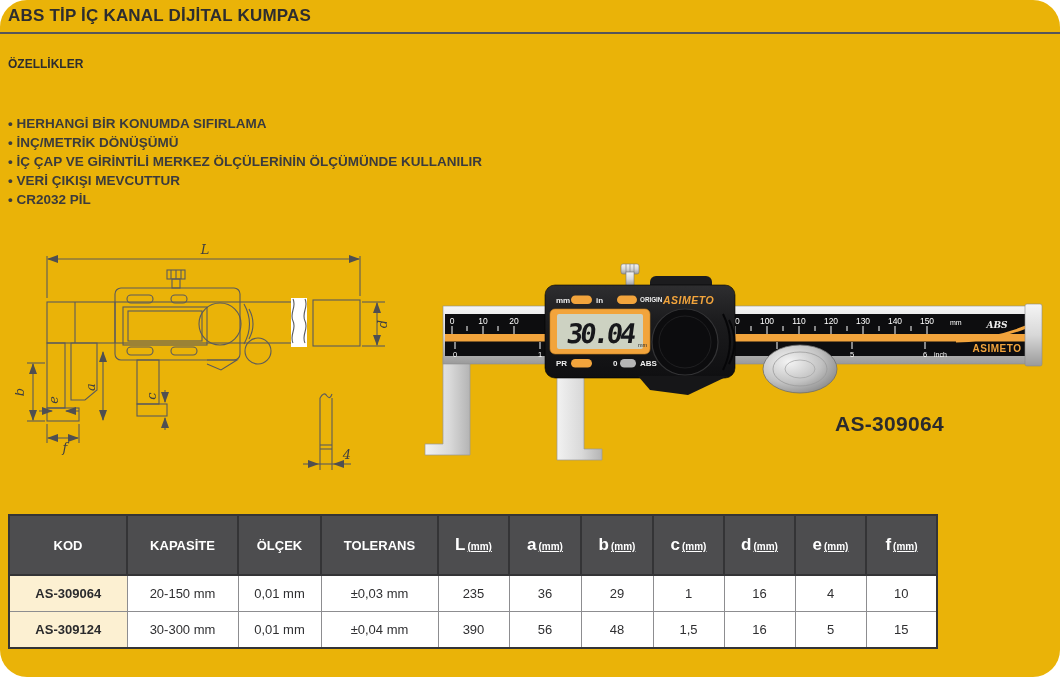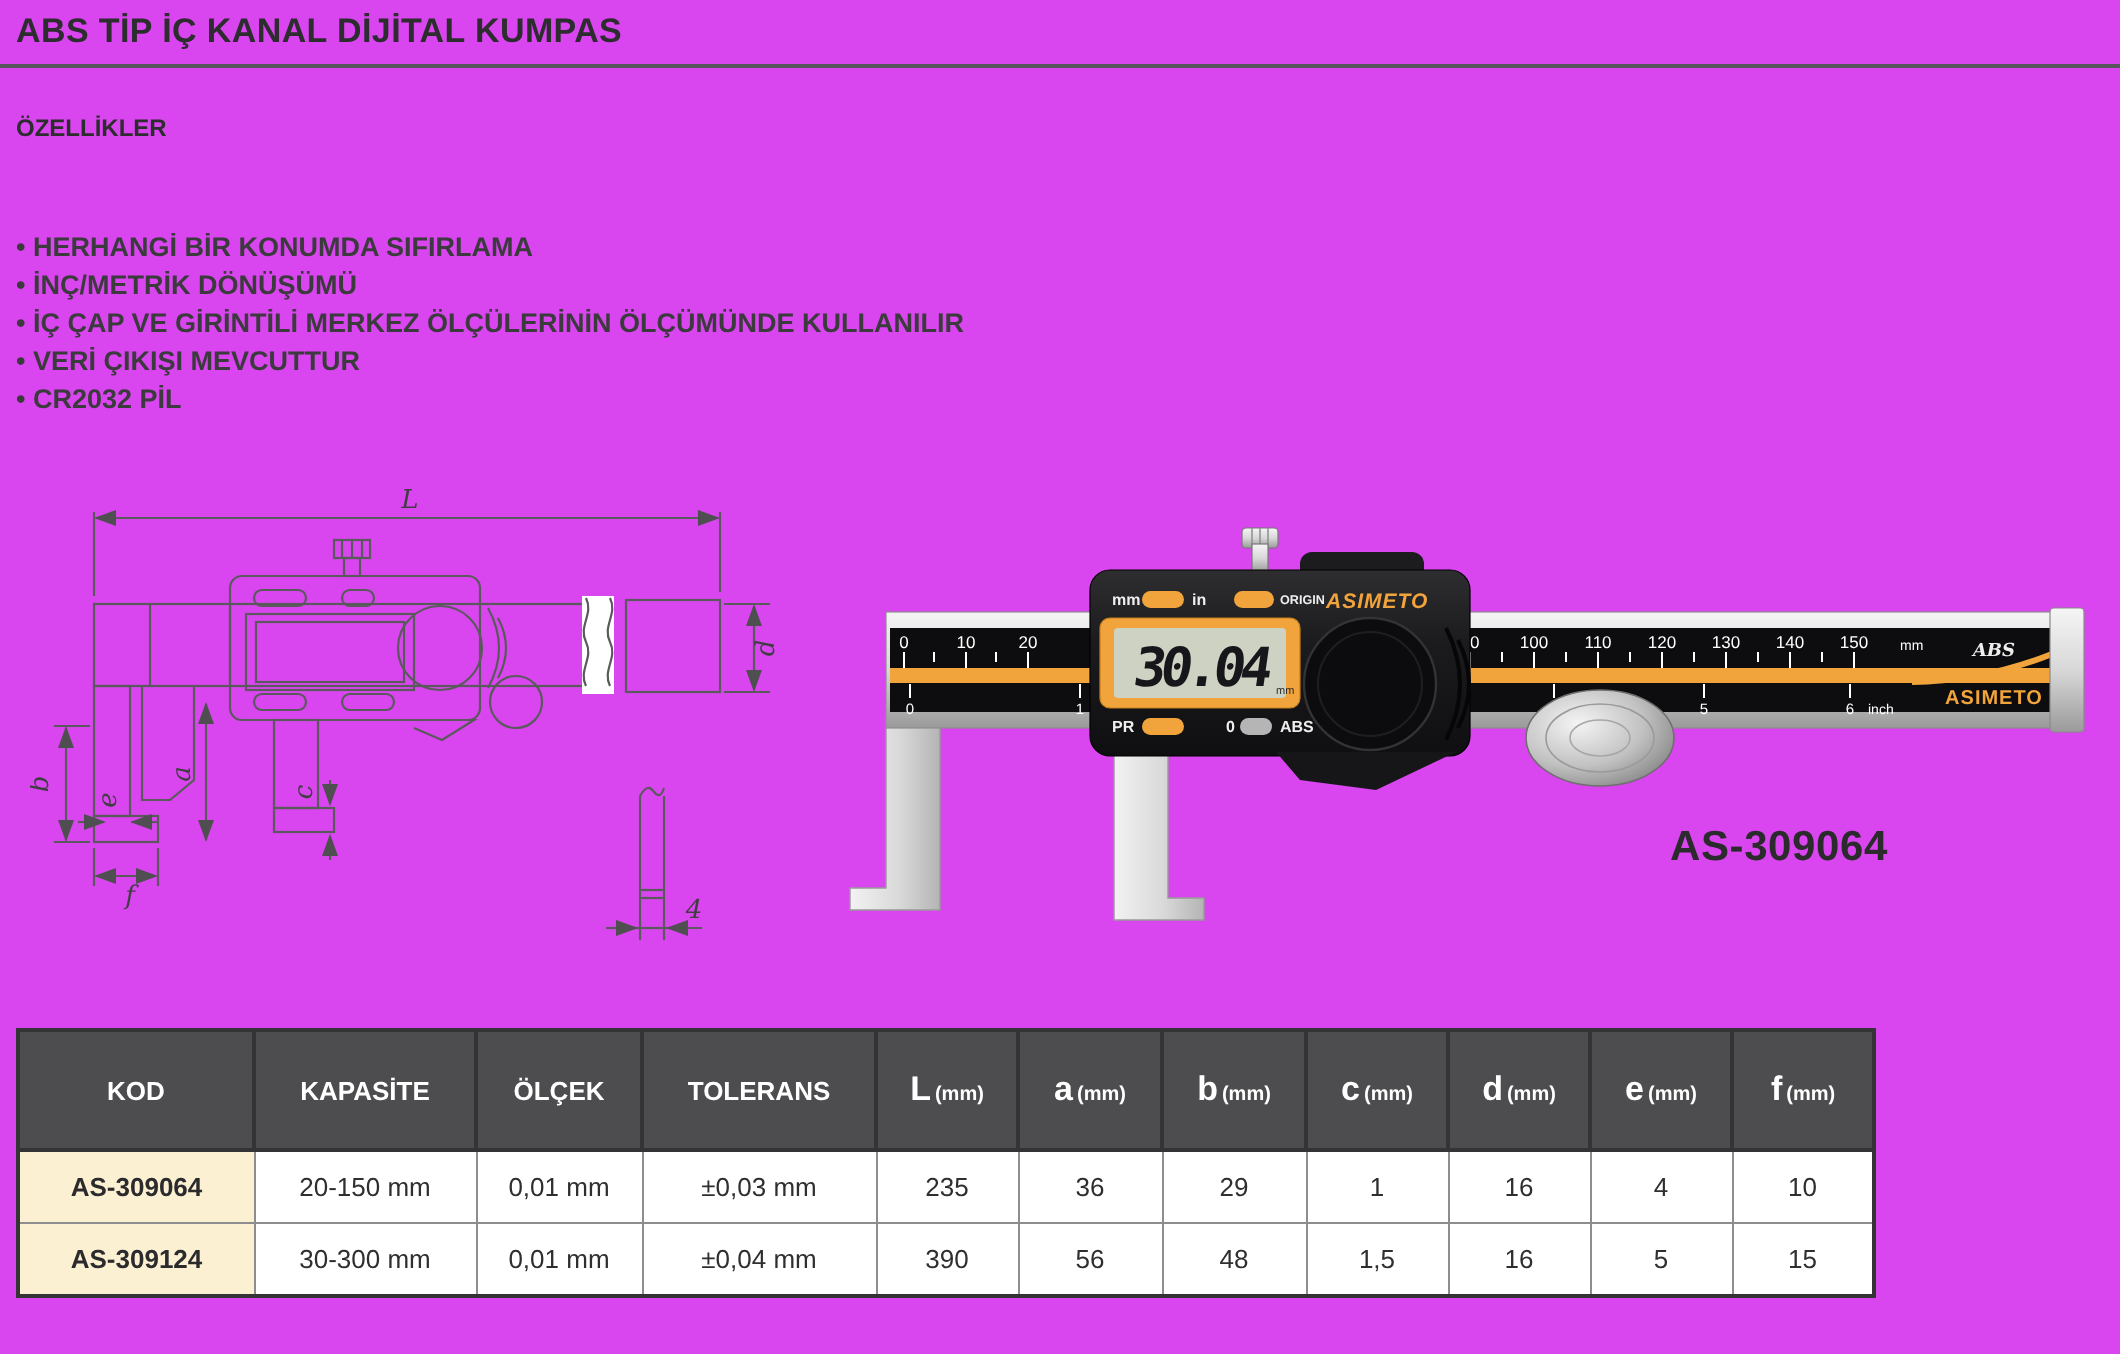--- a/index.html
+++ b/index.html
@@ -1,35 +1,35 @@
 <!DOCTYPE html>
 <html><head>
 <meta charset="utf-8">
 <style>
   html,body{margin:0;padding:0;background:#fff;}
   body{width:1060px;height:677px;overflow:hidden;font-family:"Liberation Sans",sans-serif;color:#3b3b3d;}
-  .page{position:relative;width:1060px;height:677px;background:#d946ef;}
+  .page{position:relative;width:1060px;height:677px;background:#eab308;border-radius:27px;}
 
   .title{position:absolute;left:8px;top:6px;font-size:17px;font-weight:700;letter-spacing:.2px;color:#2d2d2f;}
   .title-rule{position:absolute;left:0;top:32px;width:1060px;height:2px;background:#55555a;}
 
   .features-heading{position:absolute;left:8px;top:57px;font-size:12px;font-weight:700;color:#2d2d2f;}
   .features{position:absolute;left:8px;top:114px;margin:0;padding:0;list-style:none;}
   .features li{font-size:13.5px;font-weight:700;color:#3b3b3d;line-height:19px;}
   .features li::before{content:"• ";}
 
   .drawing-wrap{position:absolute;left:15px;top:240px;}
   .photo-wrap{position:absolute;left:420px;top:262px;}
   .product-code{position:absolute;left:835px;top:412px;font-size:21px;font-weight:700;color:#2b2b2d;letter-spacing:.3px;}
 
   .spec-table{position:absolute;left:8px;top:514px;width:928px;border-collapse:collapse;table-layout:fixed;}
   .spec-table th,.spec-table td{border:1px solid #8d8d90;text-align:center;vertical-align:middle;}
   .spec-table thead th{background:#4d4d4f;color:#fff;height:56px;border:2px solid #343436;font-size:13px;font-weight:700;}
   .spec-table thead th .dim-letter{font-size:17px;font-weight:700;}
-  .spec-table thead th .dim-sub{font-size:10px;font-weight:700;margin-left:2px;}
+  .spec-table thead th .dim-sub{font-size:10px;font-weight:700;margin-left:2px;text-decoration:underline;}
   .spec-table tbody td{height:33px;font-size:13px;color:#2f2f31;background:#fff;}
   .spec-table tbody td.kod{background:#fcf0d2;font-weight:700;color:#2b2b2d;}
   .spec-table tbody tr.alt td{background:#e9ebec;}
   .spec-table tbody tr.alt td.kod{background:#fcf0d2;}
   .spec-table{border:2px solid #343436;}
 
   .dimfont{font-family:"DejaVu Serif",serif;font-style:italic;font-size:13px;fill:#3f3f41;}
   .scale-num{font-family:"Liberation Sans",sans-serif;fill:#ffffff;}
 </style>
 </head>

